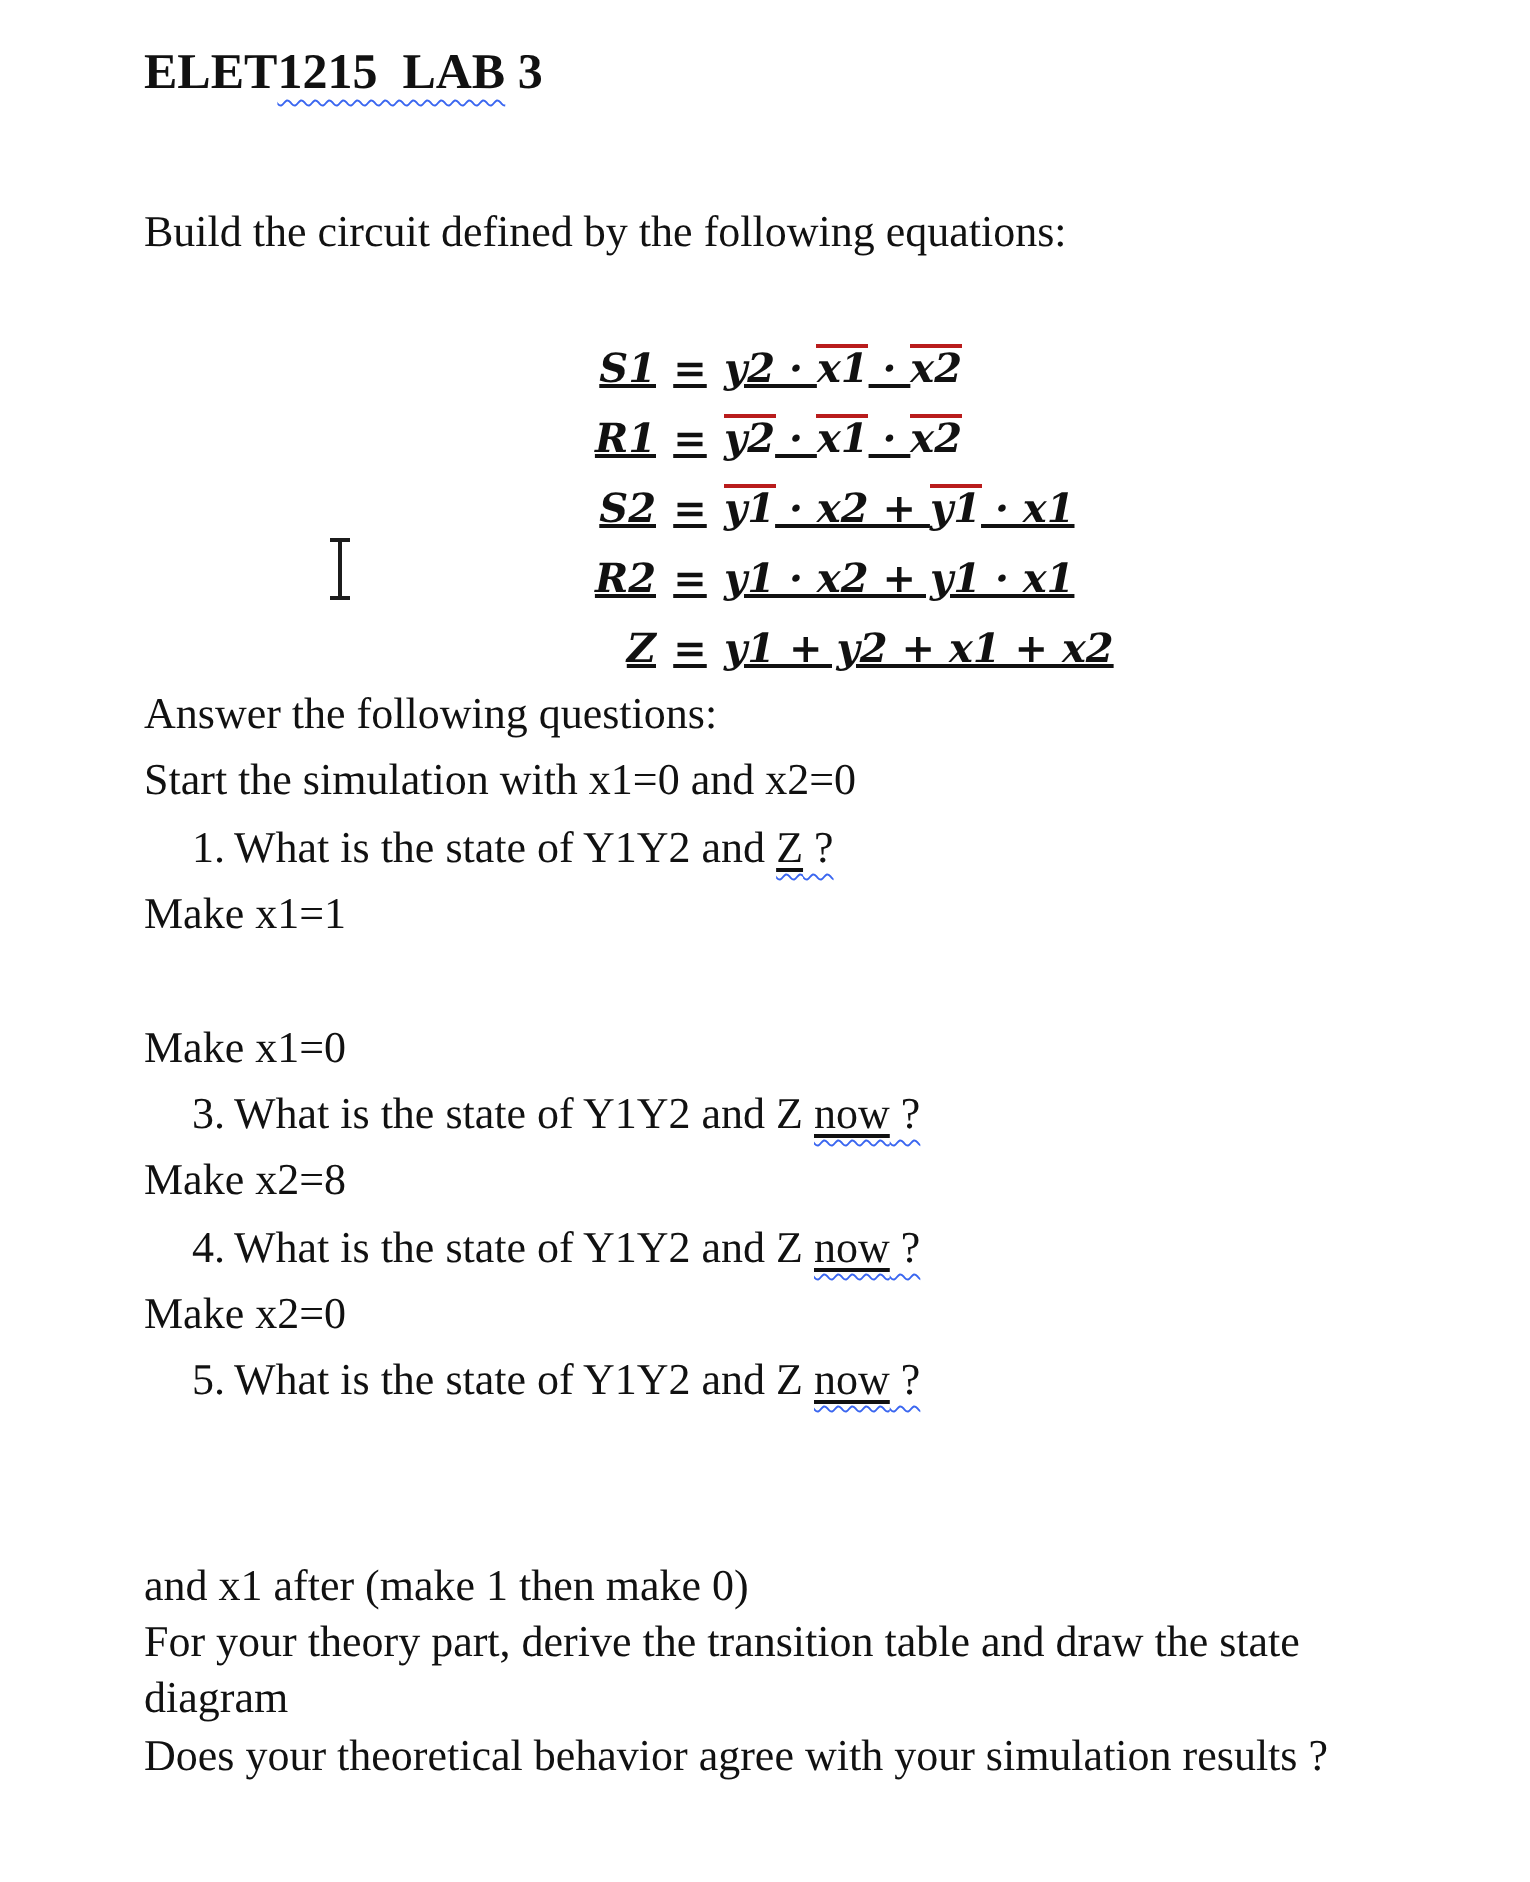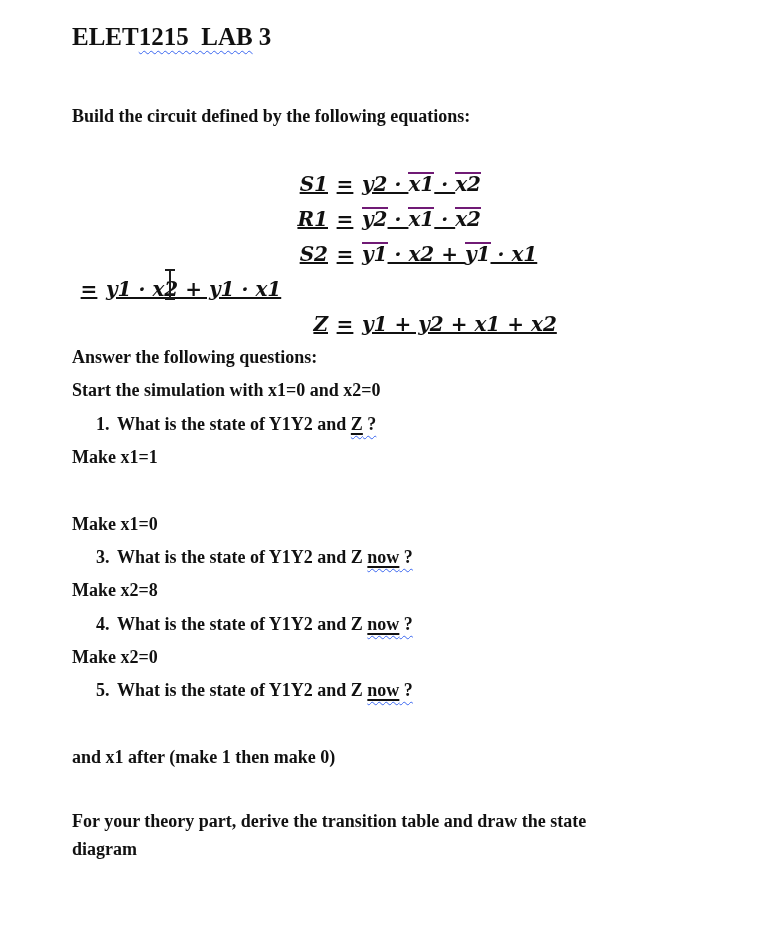--- a/index.html
+++ b/index.html
@@ -8,23 +8,23 @@
     position: relative;
     width: 765px;
     height: 941px;
     background: #ffffff;
     font-family: "Liberation Serif", serif;
     color: #111111;
     overflow: hidden;
   }
   .line {
     position: absolute;
-    font-size: 18px;
+    font-size: 22px;
     line-height: 22px;
-    font-weight: bold;
+    font-weight: normal;
     white-space: pre;
   }
   .title-line {
     position: absolute;
     left: 72px;
     top: 22px;
     font-size: 25px;
     line-height: 30px;
     font-weight: bold;
     white-space: pre;
@@ -57,21 +57,21 @@
     font-weight: bold;
     font-size: 20px;
     text-decoration: underline;
   }
   .eqrow { display: flex; height: 35px; align-items: baseline; }
   .eq-lhs { width: 256px; text-align: right; white-space: pre; }
   .eq-sign { width: 34px; text-align: center; font-style: normal; white-space: pre; }
   .eq-rhs { text-align: left; white-space: pre; }
   .ov {
     display: inline-block;
-    border-top: 2px solid #701a75;
+    border-top: 2px solid #b91c1c;
     line-height: 1.08;
     padding-top: 0px;
   }
   
   .ibeam { position: absolute; left: 163px; top: 269px; width: 14px; height: 31px; }
   .ibeam .stem { position: absolute; left: 6px; top: 2px; width: 2px; height: 27px; background: #1c1c1c; }
   .ibeam .cap { position: absolute; left: 2px; width: 10px; height: 2px; background: #1c1c1c; }
   .ibeam .cap.top { top: 0; }
   .ibeam .cap.bot { bottom: 0; }
 </style>
@@ -94,20 +94,21 @@
         <span class="eq-lhs">R1</span>
         <span class="eq-sign">=</span>
         <span class="eq-rhs"><span class="ov">y2</span><span> · </span><span class="ov">x1</span><span> · </span><span class="ov">x2</span></span>
       </div>
       <div class="eqrow">
         <span class="eq-lhs">S2</span>
         <span class="eq-sign">=</span>
         <span class="eq-rhs"><span class="ov">y1</span><span> · x2 + </span><span class="ov">y1</span><span> · x1</span></span>
       </div>
       <div class="eqrow">
+        <span class="eq-lhs">R2</span>
         <span class="eq-sign">=</span>
         <span class="eq-rhs"><span>y1 · x2 + y1 · x1</span></span>
       </div>
       <div class="eqrow">
         <span class="eq-lhs">Z</span>
         <span class="eq-sign">=</span>
         <span class="eq-rhs"><span>y1 + y2 + x1 + x2</span></span>
       </div>
     </div>
 
@@ -130,19 +131,20 @@
   <div class="line" style="left:96px; top:546px;"><span class="qnum">3.</span><span>What is the state of Y1Y2 and Z </span><span class="wavy"><span class="ulk">now</span><span> ?</span></span></div>
 
   <div class="line" style="left:72px; top:579px;">Make x2=8</div>
 
   <div class="line" style="left:96px; top:613px;"><span class="qnum">4.</span><span>What is the state of Y1Y2 and Z </span><span class="wavy"><span class="ulk">now</span><span> ?</span></span></div>
 
   <div class="line" style="left:72px; top:646px;">Make x2=0</div>
 
   <div class="line" style="left:96px; top:679px;"><span class="qnum">5.</span><span>What is the state of Y1Y2 and Z </span><span class="wavy"><span class="ulk">now</span><span> ?</span></span></div>
 
-  <div class="line" style="left:72px; top:746px;">and x1 after (make 1 then make 0)</div>
+  <div class="line" style="left:72px; top:782px;">and x1 after (make 1 then make 0)</div>
 
   <div class="line" style="left:72px; top:810px;">For your theory part, derive the transition table and draw the state</div>
   <div class="line" style="left:72px; top:838px;">diagram</div>
 
+  <div class="line" style="left:72px; top:867px;">Does your theoretical behavior agree with your simulation results ?</div>
 
 </div>
 
 </body></html>

